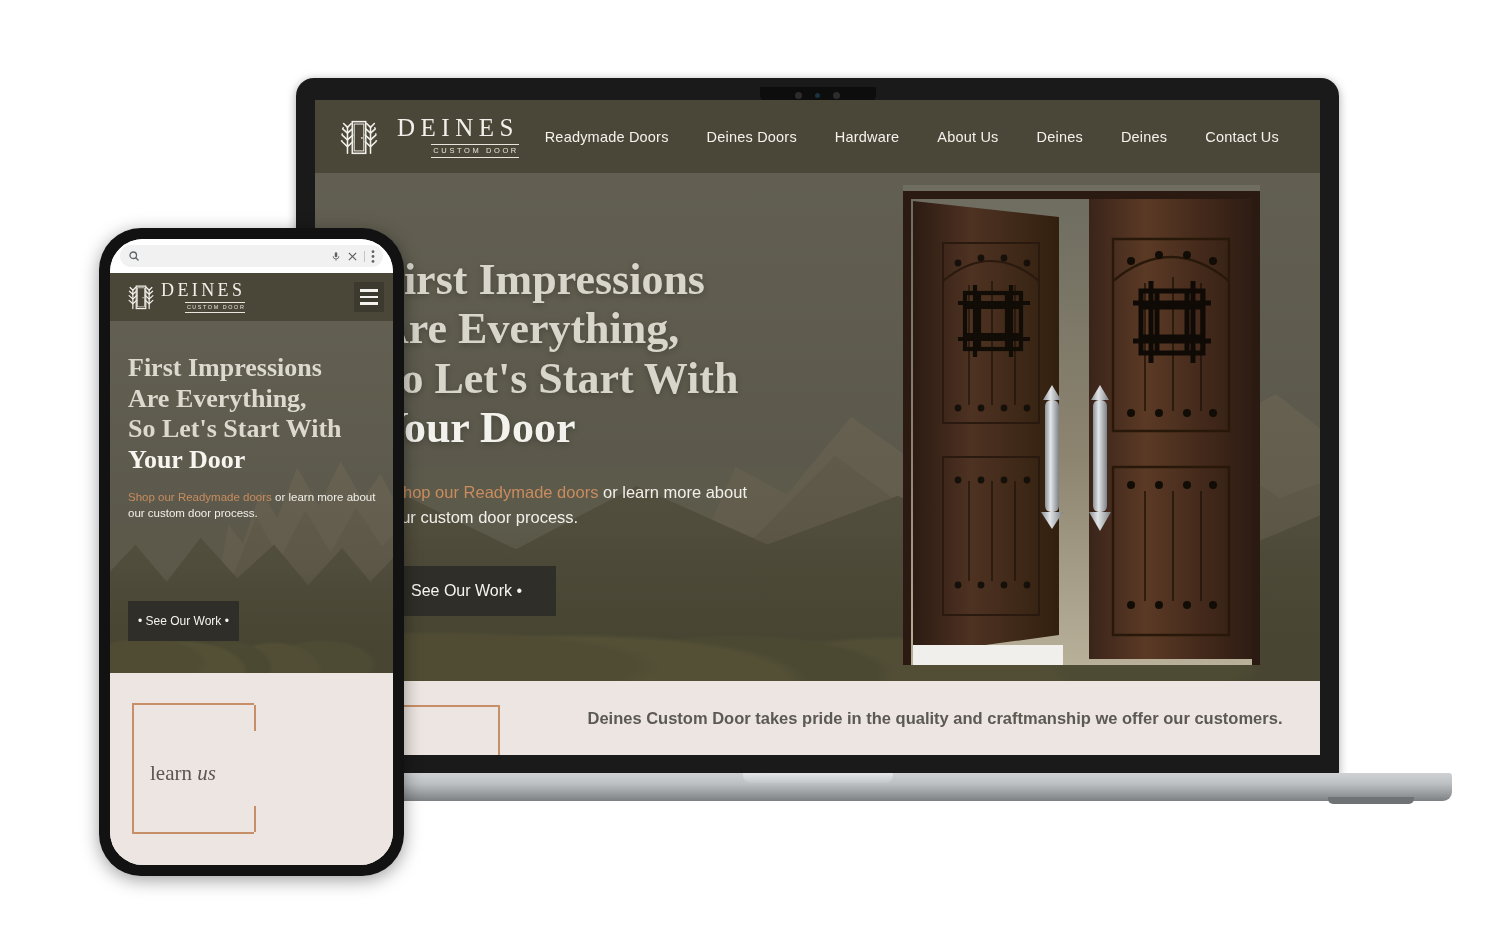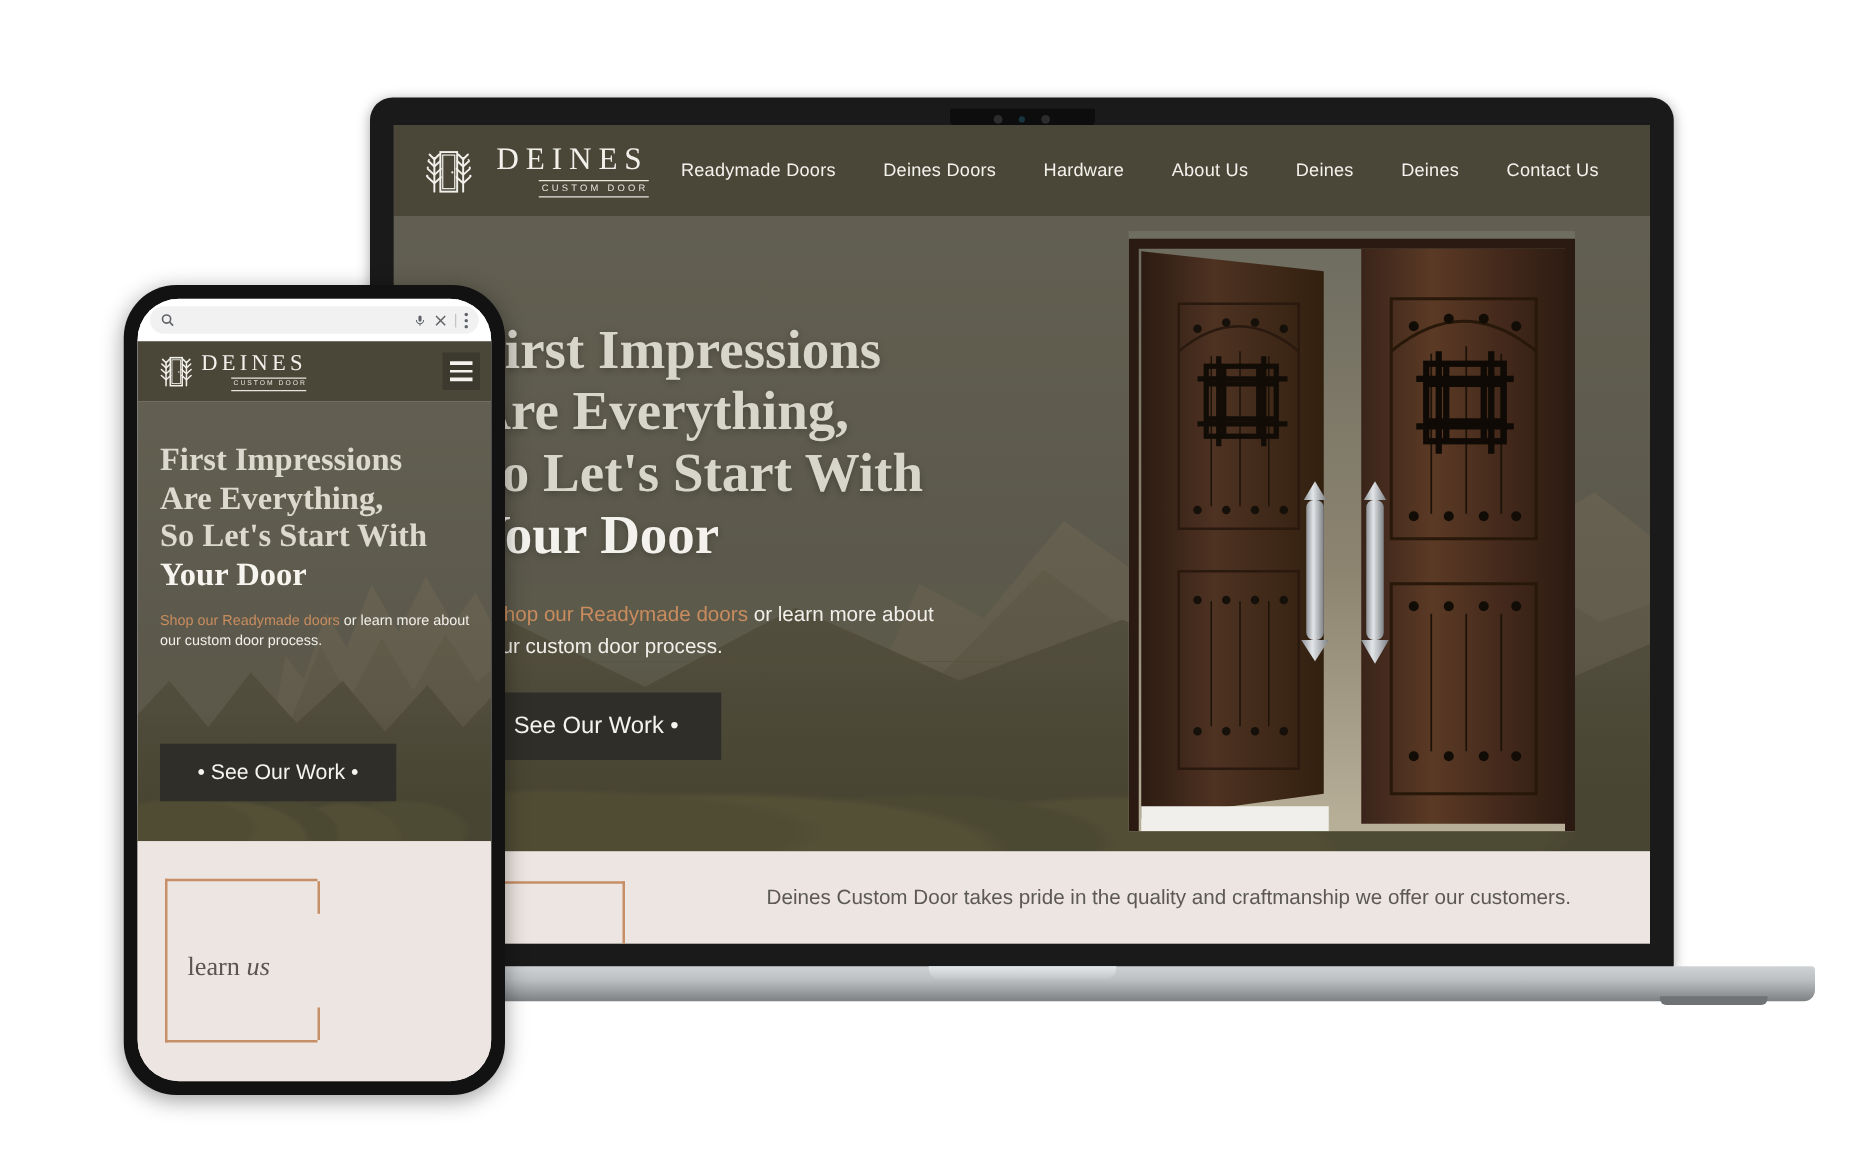--- a/index.html
+++ b/index.html
@@ -112,27 +112,27 @@
     text-shadow:0 2px 6px rgba(0,0,0,.25);
   }
   .hero-title .ln4{color:#f4f2ec;}
   .hero-sub-wrap{display:flex;margin-top:28px;}
   .hero-accent-bar{width:3px;background:#ddd9cf;margin-right:12px;flex:none;}
   .hero-sub{
     color:#f1efe9;font-size:16.5px;line-height:1.5;margin:0;max-width:360px;
   }
   .hero-sub .lnk{color:#c98c5e;}
   .hero-cta{
-    margin-top:24px;display:inline-block;background:#2f2e28;color:#f6f4ee;
-    font-size:19px;padding:16px 34px;cursor:pointer;border:none;
+    margin-top:36px;display:inline-block;background:#2f2e28;color:#f6f4ee;
+    font-size:16px;padding:16px 34px;cursor:pointer;border:none;
   }
 
   
   .about-strip{
-    position:relative;height:74px;background:#ece5e1;overflow:hidden;
+    position:relative;height:74px;background:#ece5e1;overflow:hidden;font-weight:bold;
   }
   .about-frame{
     position:absolute;left:56px;top:24px;width:127px;height:120px;
     border:2px solid #c78f67;border-left:none;border-bottom:none;
   }
   .about-frame:before{
     content:"";position:absolute;left:-2px;top:0;width:2px;height:100%;
     background:#c78f67;
   }
   .about-tagline{
@@ -190,21 +190,21 @@
     font-family:"Liberation Serif", serif;color:#dcd9cf;font-size:26px;
     line-height:1.18;font-weight:700;margin:0;
   }
   .phone-title .ln4{color:#f7f5ef;}
   .phone-sub{
     color:#f1efe9;font-size:11.5px;line-height:1.45;margin:13px 0 0 0;
   }
   .phone-sub .lnk{color:#c98c5e;}
   .phone-cta{
     position:absolute;left:18px;bottom:32px;background:#2f2e28;color:#f6f4ee;
-    font-size:17px;padding:13px 30px;z-index:3;cursor:pointer;border:none;margin-top:48px;
+    font-size:12px;padding:13px 10px;z-index:3;cursor:pointer;border:none;margin-top:48px;
   }
   .phone-about{position:relative;height:192px;background:#ece5e1;overflow:hidden;}
   .phone-about-frame{
     position:absolute;left:22px;top:30px;width:120px;height:127px;
     border:2px solid #c78f67;border-right:none;
   }
   .phone-about-frame:after{
     content:"";position:absolute;right:-2px;top:0;width:2px;height:26px;background:#c78f67;
   }
   .phone-about-frame:before{

